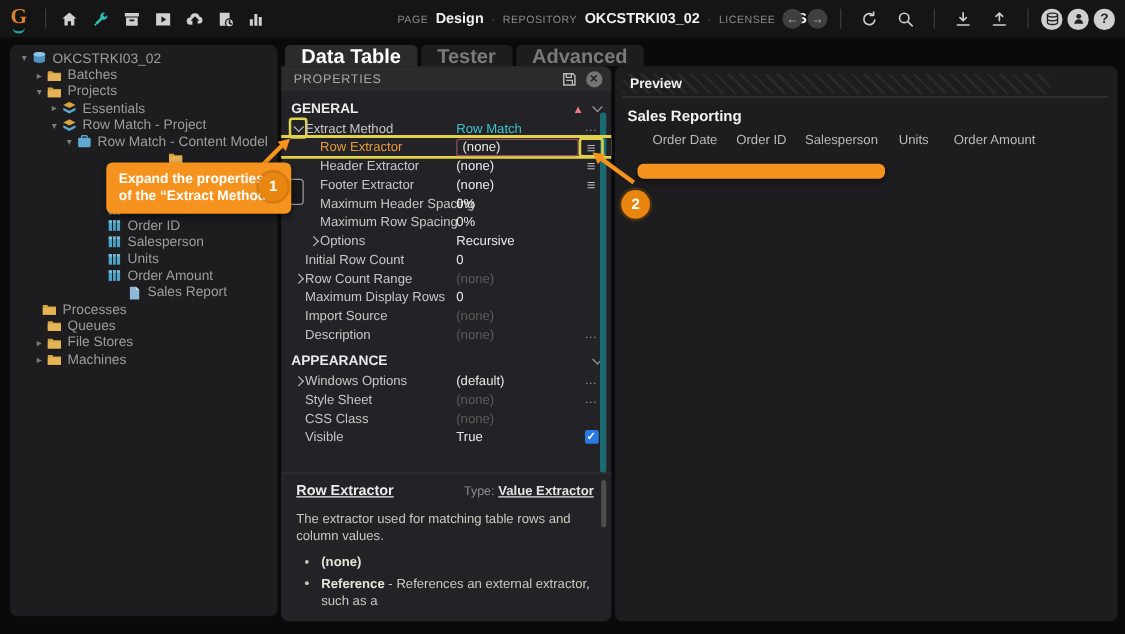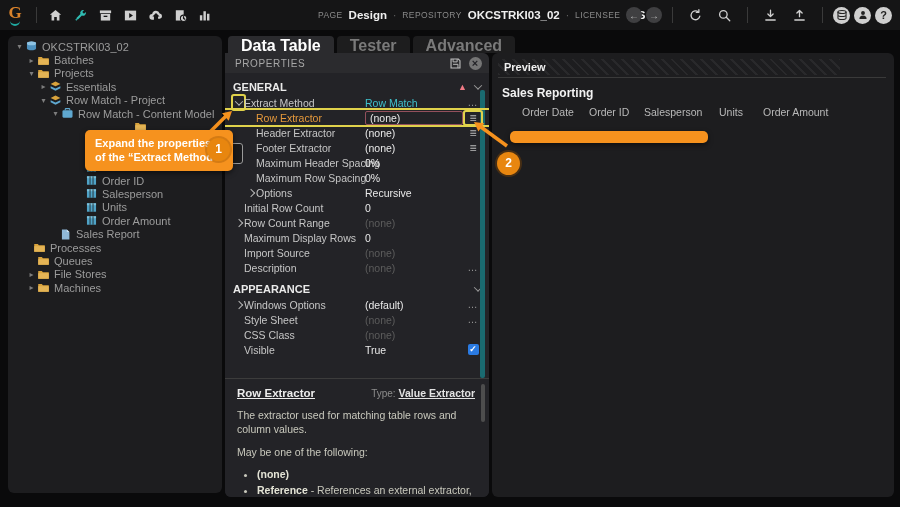--- a/index.html
+++ b/index.html
@@ -333,21 +333,21 @@
       <span class="tree-arrow"></span>
       <span class="tree-ico">
         <svg width="13" height="13" viewBox="0 0 16 16">
           <rect x="2.4" y="2.8" width="11.2" height="10.4" fill="#4fa3c7"></rect>
           <rect x="2.4" y="2.8" width="11.2" height="2.4" fill="#7cc0da"></rect>
           <path d="M6.2 2.8v10.4M9.9 2.8v10.4" stroke="#1d1d1f" stroke-width="1"></path>
         </svg>
       </span>
       <span>Order Amount</span>
     </div>
-    <div class="tree-row" style="padding-left: 40px; text-align: right;">
+    <div class="tree-row" style="padding-left: 82px; text-align: right;">
       <span class="tree-arrow"></span>
       <span class="tree-ico">
         <svg width="13" height="13" viewBox="0 0 16 16">
           <path d="M3.6 1.8h6l3.2 3.2v9.2H3.6z" fill="#8fb8d8"></path>
           <path d="M9.6 1.8v3.2h3.2z" fill="#cfe1f0"></path>
         </svg>
       </span>
       <span>Sales Report</span>
     </div>
     <div class="tree-row" style="padding-left: 14px;">
@@ -540,21 +540,20 @@
 
 <div id="desc">
   <div id="desc-titlerow">
     <span id="desc-title">Row Extractor</span>
     <span>
       <span id="desc-type-label">Type:</span>
       <span id="desc-type-value">Value Extractor</span>
     </span>
   </div>
   <div class="desc-p">The extractor used for matching table rows and column values.</div>
-  <div class="desc-p">May be one of the following:</div>
   <ul id="desc-bullets">
       <li><span class="seg-b ">(none)</span></li>
       <li><span class="seg-b seg-u">Reference</span><span class=""> - References an external extractor, such as a </span></li>
     </ul>
 </div>
 
 <div id="teal-bar"></div>
 <div id="desc-scroll"></div>
 
 <div id="preview-panel" class="panel">

